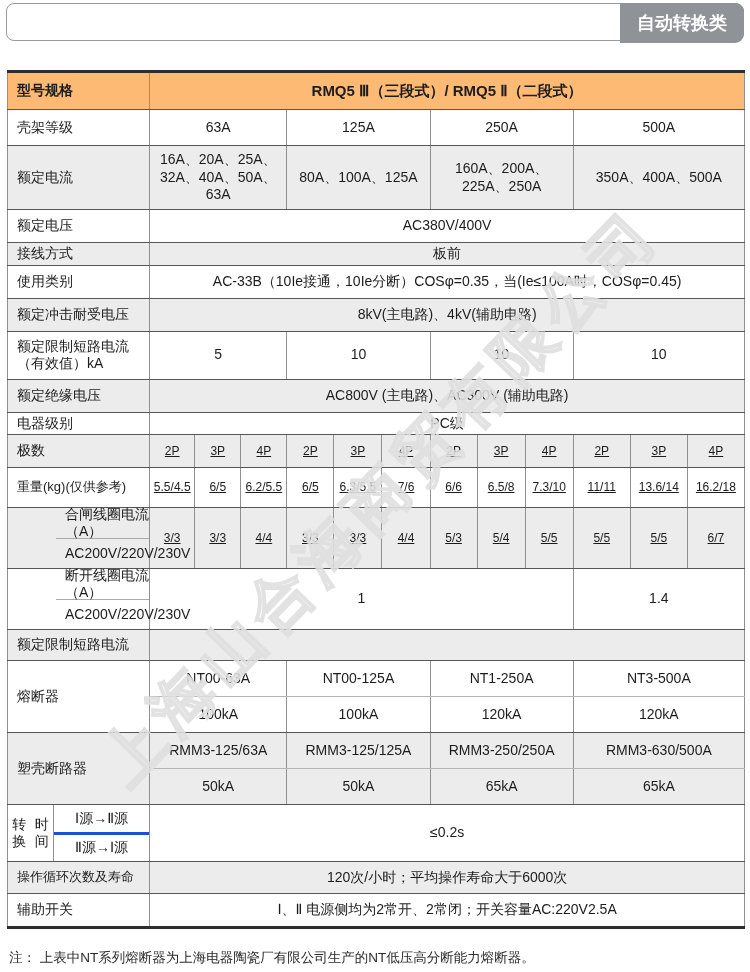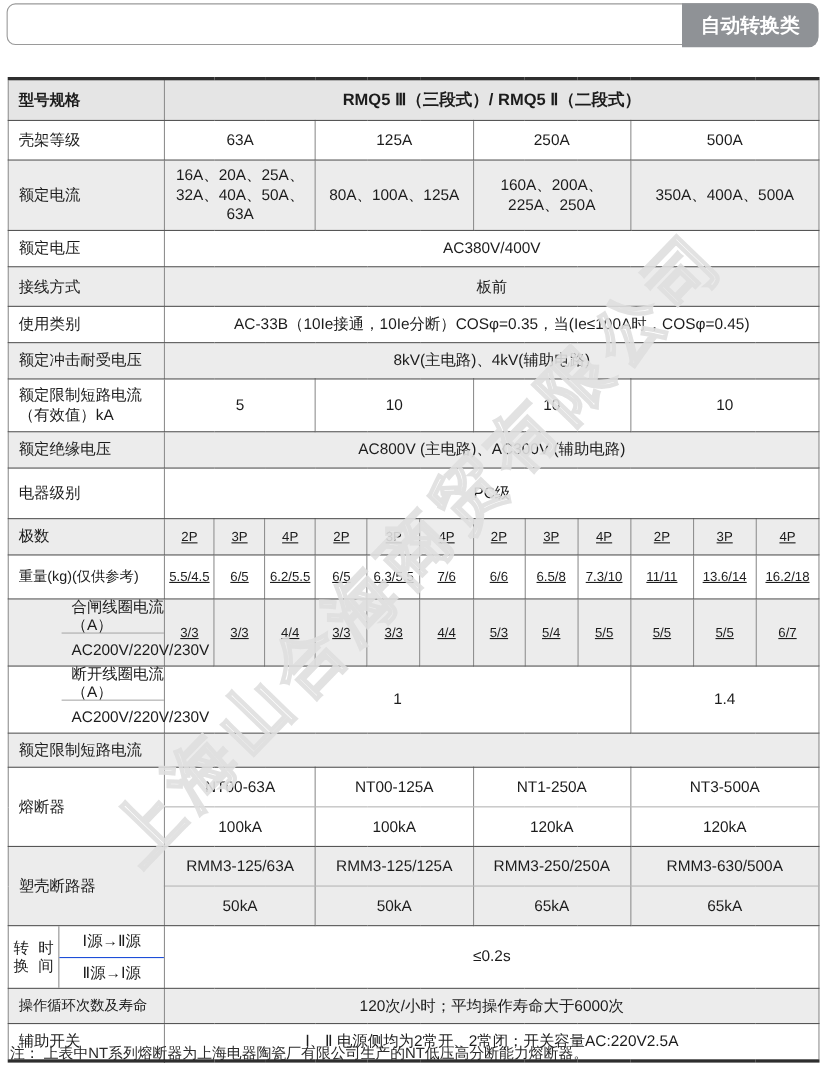--- a/index.html
+++ b/index.html
@@ -18,41 +18,41 @@
 
   
   table { position: absolute; left: 7px; top: 70px; width: 738px;
           table-layout: fixed; border-collapse: collapse;
           border-top: 3px solid #2e2e2e; border-bottom: 3px solid #2e2e2e;
           border-left: 1px solid #9a9a9a; border-right: 1px solid #9a9a9a;
           font-size: 14px; }
   td { border: 1px solid; border-color: #565656 #909090; text-align: center;
        vertical-align: middle; padding: 2px 3px; line-height: 1.25; }
   td.lab { text-align: left; padding-left: 9px; padding-right: 4px; }
-  .bgblue  { background: #e5e5e5; }
+  .bgblue  { background: #fdba74; }
   .bgwhite { background: #ffffff; }
   .bggray  { background: #ececec; }
   .bold { font-weight: bold; }
   .sm { font-size: 12px; padding: 2px 1px; text-decoration: underline; }
   .lt { border-top-color: #b5b5b5; }
   .lb { border-bottom-color: #b5b5b5; }
 
   
   td.stack { padding: 0; }
   td.stack .half { height: 30px; display: flex; align-items: center; padding-left: 9px; margin-left: 48px; }
   td.stack .half + .half { border-top: 1px solid #aaa; }
 
   
   td.tt { padding: 0; }
   .tt-wrap { display: flex; height: 56px; }
   .tt-left { width: 46px; display: flex; flex-direction: row; justify-content: space-around;
              align-items: center; border-right: 1px solid #909090; }
   .tt-right { flex: 1; display: flex; flex-direction: column; }
   .tt-right .cell { flex: 1; display: flex; align-items: center; justify-content: center; }
-  .tt-right .cell + .cell { border-top: 1px solid #1d4ed8; }
+  .tt-right .cell + .cell { border-top: 3px solid #1d4ed8; }
 
   
   .watermark { position: absolute; left: -80px; top: 455px; width: 920px; z-index: 5;
                text-align: center; font-size: 62px; font-weight: bold; letter-spacing: 8px;
                white-space: nowrap; color: transparent; -webkit-text-stroke: 2px #dfdfdf;
                transform: rotate(-46deg); pointer-events: none; opacity: .9; }
 
   
   .footnote { position: absolute; left: 9px; top: 949px; width: 736px;
               font-size: 13.5px; color: #2a2a2a; }
@@ -103,21 +103,21 @@
       <td colspan="3" class="bggray">80A、100A、125A</td>
       <td colspan="3" class="bggray">160A、200A、225A、250A</td>
       <td colspan="3" class="bggray">350A、400A、500A</td>
     </tr>
 
     <tr style="height:33px">
       <td class="lab bgwhite">额定电压</td>
       <td colspan="12" class="bgwhite">AC380V/400V</td>
     </tr>
 
-    <tr style="height:36px">
+    <tr style="height:22px">
       <td class="lab bggray">接线方式</td>
       <td colspan="12" class="bggray">板前</td>
     </tr>
 
     <tr style="height:33px">
       <td class="lab bgwhite">使用类别</td>
       <td colspan="12" class="bgwhite">AC-33B（10Ie接通，10Ie分断）COSφ=0.35，当(Ie≤100A时，COSφ=0.45)</td>
     </tr>
 
     <tr style="height:33px">
@@ -134,21 +134,21 @@
       <td colspan="3" class="bgwhite">10</td>
       <td colspan="3" class="bgwhite">10</td>
       <td colspan="3" class="bgwhite">10</td>
     </tr>
 
     <tr style="height:33px">
       <td class="lab bggray">额定绝缘电压</td>
       <td colspan="12" class="bggray">AC800V (主电路)、AC300V (辅助电路)</td>
     </tr>
 
-    <tr style="height:46px">
+    <tr style="height:22px">
       <td class="lab bgwhite">电器级别</td>
       <td colspan="12" class="bgwhite">PC级</td>
     </tr>
 
     <tr style="height:33px">
       <td class="lab bggray">极数</td>
       <td class="bggray sm">2P</td>
       <td class="bggray sm">3P</td>
       <td class="bggray sm">4P</td>
       <td class="bggray sm">2P</td>

